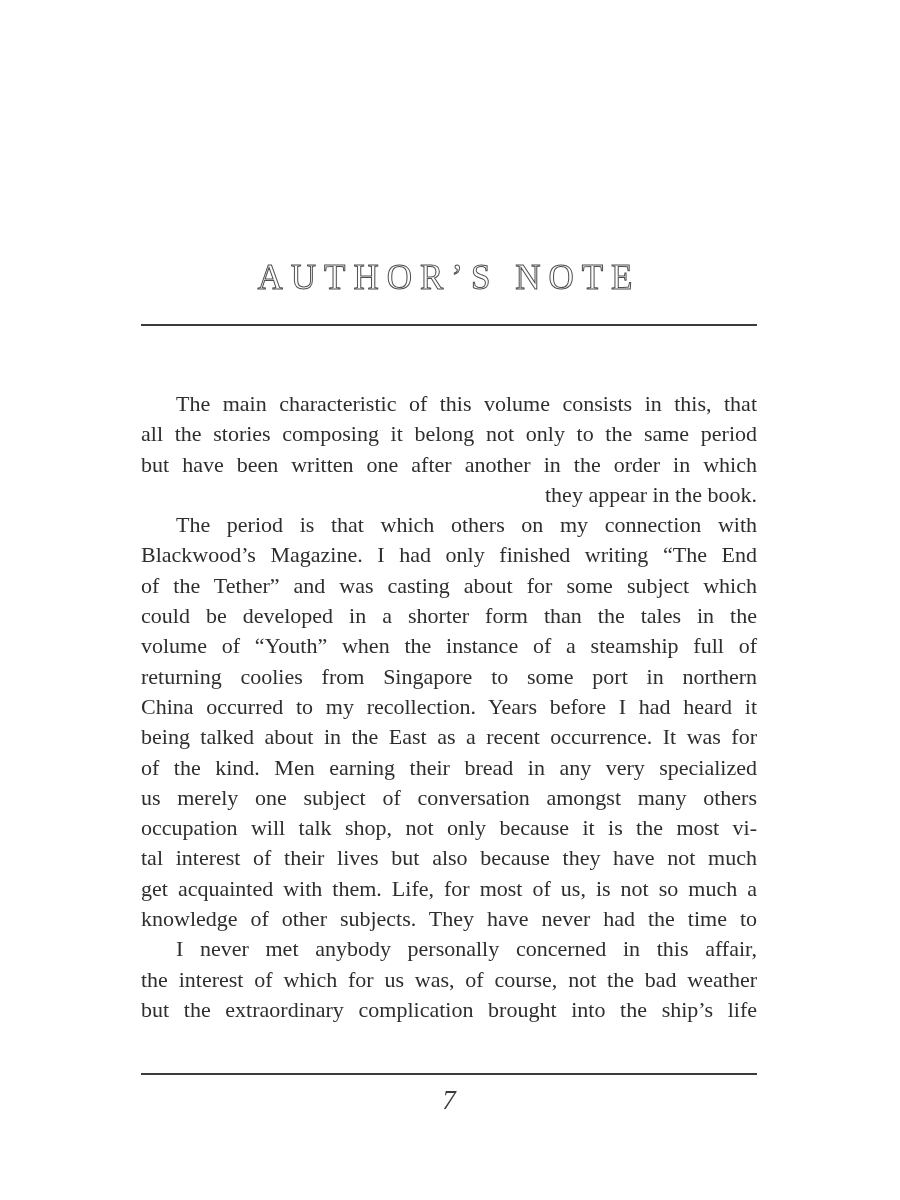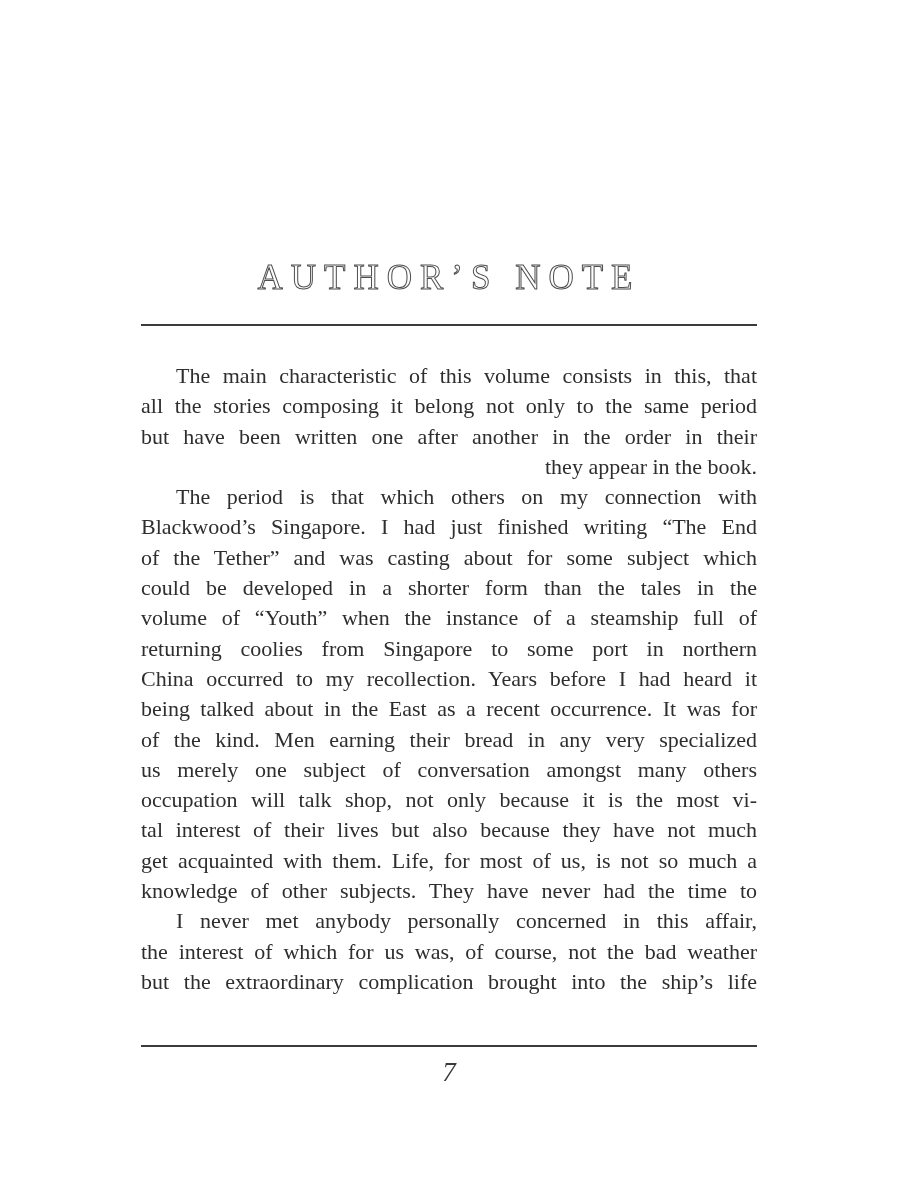--- a/index.html
+++ b/index.html
@@ -45,21 +45,21 @@
 
   .rule {
     height: 2px;
     background: #3b3b3b;
     width: 100%;
   }
 
   .rule-top { margin-top: 22px; }
 
   .body-text {
-    margin-top: 35px;
+    margin-top: 63px;
     color: #2e2e2e;
     font-size: 22px;
     line-height: 30.3px;
   }
 
   .line {
     width: 100%;
     white-space: normal;
   }
 
@@ -98,27 +98,27 @@
       </svg>
     </div>
 
     <div class="rule rule-top"></div>
 
     <div class="body-text">
 
       <div>
         <div class="line justify indent">The main characteristic of this volume consists in this, that</div>
         <div class="line justify">all the stories composing it belong not only to the same period</div>
-        <div class="line justify">but have been written one after another in the order in their</div>
+        <div class="line justify">but have been written one after another in the order in which</div>
         <div class="line left">they appear in the book.</div>
       </div>
 
       <div>
         <div class="line justify indent">The period is that which others on my connection with</div>
-        <div class="line justify">Blackwood’s Singapore. I had just finished writing “The End</div>
+        <div class="line justify">Blackwood’s Magazine. I had only finished writing “The End</div>
         <div class="line justify">of the Tether” and was casting about for some subject which</div>
         <div class="line justify">could be developed in a shorter form than the tales in the</div>
         <div class="line justify">volume of “Youth” when the instance of a steamship full of</div>
         <div class="line justify">returning coolies from Singapore to some port in northern</div>
         <div class="line justify">China occurred to my recollection. Years before I had heard it</div>
         <div class="line justify">being talked about in the East as a recent occurrence. It was for</div>
         <div class="line justify">of the kind. Men earning their bread in any very specialized</div>
         <div class="line justify">us merely one subject of conversation amongst many others</div>
         <div class="line justify">occupation will talk shop, not only because it is the most vi-</div>
         <div class="line justify">tal interest of their lives but also because they have not much</div>

